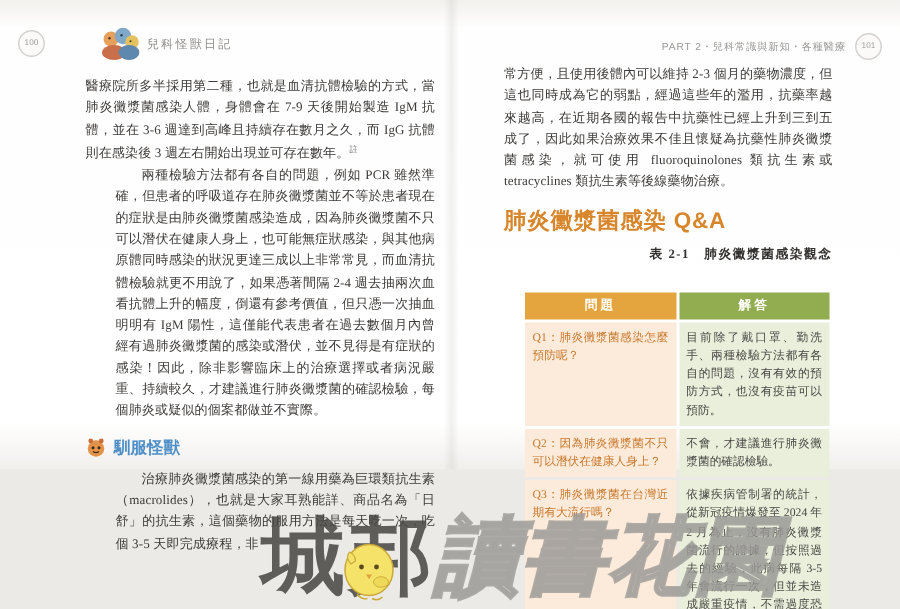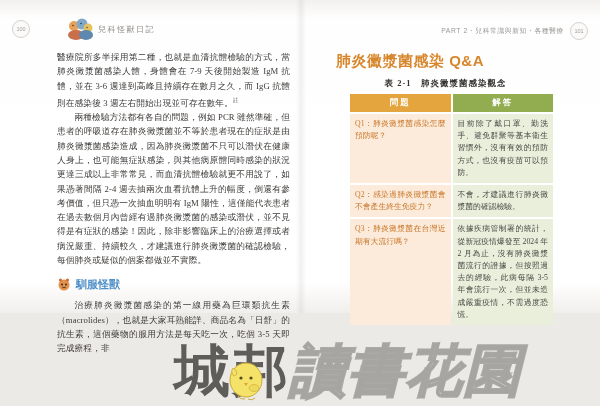--- a/index.html
+++ b/index.html
@@ -27,35 +27,35 @@
   .logo-icon{width:26px;height:22px;margin-left:32px;}
   .hdr-title{font-size:8px;color:#8f8d8a;letter-spacing:1.5px;font-family:"Liberation Sans",sans-serif;}
   .hdr-part{font-size:6.8px;color:#9a9896;letter-spacing:0.6px;font-family:"Liberation Sans",sans-serif;}
   
   .left-col{position:absolute;left:57px;top:50px;width:233px;}
   .right-col{position:absolute;left:336px;top:42px;width:219px;}
   p.body{
     margin:0;font-size:8.7px;line-height:14.3px;text-align:justify;
     color:#3d3b39;letter-spacing:0.1px;
   }
-  p.body.indent{text-indent:2em;}
+  p.body.indent{text-indent:2em;margin-left:20px;}
   sup.note{font-size:5.5px;color:#6d6b68;}
   
   .sect{display:flex;align-items:flex-start;gap:5px;margin:10px 0 6px 0;}
   .sect-title{font-family:"Liberation Sans",sans-serif;font-weight:bold;font-size:11px;}
   .monster-icon{width:14px;height:14px;}
   
   .qa-heading{
     font-family:"Liberation Sans",sans-serif;font-weight:bold;
     font-size:15px;margin:10px 0 7px 0;letter-spacing:0.5px;
   }
   
   .tbl-caption{
-    text-align:center;font-size:8.5px;font-weight:bold;color:#343230;
-    margin:4px 0 2px 0;letter-spacing:1px;
+    text-align:right;font-size:8.5px;font-weight:bold;color:#343230;
+    margin:4px 0 17px 0;letter-spacing:1px;
   }
   table.qa{
     border-collapse:separate;border-spacing:2px;
     margin-left:12px;width:207px;table-layout:fixed;
   }
   table.qa th{
     color:#ffffff;font-family:"Liberation Sans",sans-serif;
     font-size:8.5px;font-weight:bold;padding:3px 11px;text-align:center;letter-spacing:2px;
   }
   table.qa td{
@@ -118,40 +118,41 @@
         <circle cx="9" cy="7.5" r="1" fill="#3a2a1c"></circle>
         <path d="M5 10 Q7 11.6 9 10" stroke="#3a2a1c" stroke-width="0.8" fill="none"></path>
       </svg>
       <span class="sect-title" style="color:#4E8FC7">馴服怪獸</span>
     </div>
 
     <p class="body indent">治療肺炎黴漿菌感染的第一線用藥為巨環類抗生素（macrolides），也就是大家耳熟能詳、商品名為「日舒」的抗生素，這個藥物的服用方法是每天吃一次，吃個 3-5 天即完成療程，非</p>
   </div>
 
   <div class="right-col">
+    <p class="body">常方便，且使用後體內可以維持 2-3 個月的藥物濃度，但這也同時成為它的弱點，經過這些年的濫用，抗藥率越來越高，在近期各國的報告中抗藥性已經上升到三到五成了，因此如果治療效果不佳且懷疑為抗藥性肺炎黴漿菌感染，就可使用 fluoroquinolones 類抗生素或 tetracyclines 類抗生素等後線藥物治療。</p>
 
     <div class="qa-heading" style="color:#D8862B">肺炎黴漿菌感染 Q&amp;A</div>
 
 
     <div class="tbl-caption">表 2-1　肺炎黴漿菌感染觀念</div>
 
     <table class="qa">
       <thead>
         <tr>
           <th style="background:#E5A53E">問題</th>
           <th style="background:#92AD50">解答</th>
         </tr>
       </thead>
       <tbody>
         <tr>
           <td class="qcell" style="background:#FCEBDA;color:#C8782C">Q1：肺炎黴漿菌感染怎麼預防呢？</td>
-          <td class="acell" style="background:#E9EFDB">目前除了戴口罩、勤洗手、避免群聚等基本衛生習慣外，沒有有效的預防方式，也沒有疫苗可以預防。</td>
+          <td class="acell" style="background:#E9EFDB">目前除了戴口罩、勤洗手、兩種檢驗方法都有各自的問題，沒有有效的預防方式，也沒有疫苗可以預防。</td>
         </tr>
         <tr>
-          <td class="qcell" style="background:#FCEBDA;color:#C8782C">Q2：感染過肺炎黴漿菌會不會產生終生免疫力？</td>
+          <td class="qcell" style="background:#FCEBDA;color:#C8782C">Q2：因為肺炎黴漿菌不只可以潛伏在健康人身上？</td>
           <td class="acell" style="background:#E9EFDB">不會，才建議進行肺炎黴漿菌的確認檢驗。</td>
         </tr>
         <tr>
           <td class="qcell" style="background:#FCEBDA;color:#C8782C">Q3：肺炎黴漿菌在台灣近期有大流行嗎？</td>
           <td class="acell" style="background:#E9EFDB">依據疾病管制署的統計，從新冠疫情爆發至 2024 年 2 月為止，沒有肺炎黴漿菌流行的證據，但按照過去的經驗，此病每隔 3-5 年會流行一次，但並未造成嚴重疫情，不需過度恐慌。</td>
         </tr>
       </tbody>
     </table>
   </div>
 

